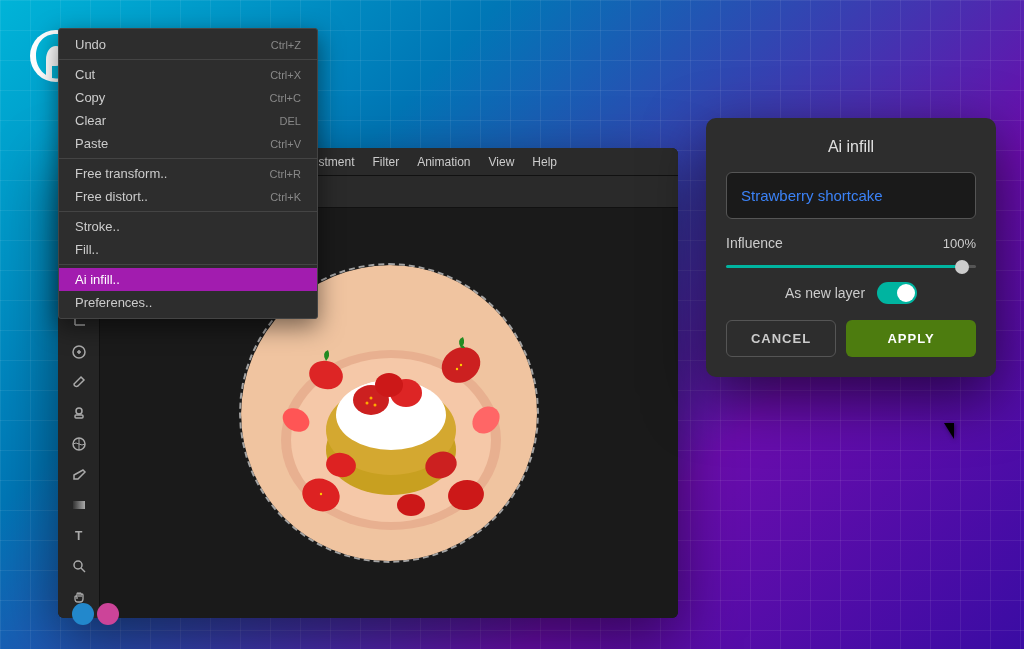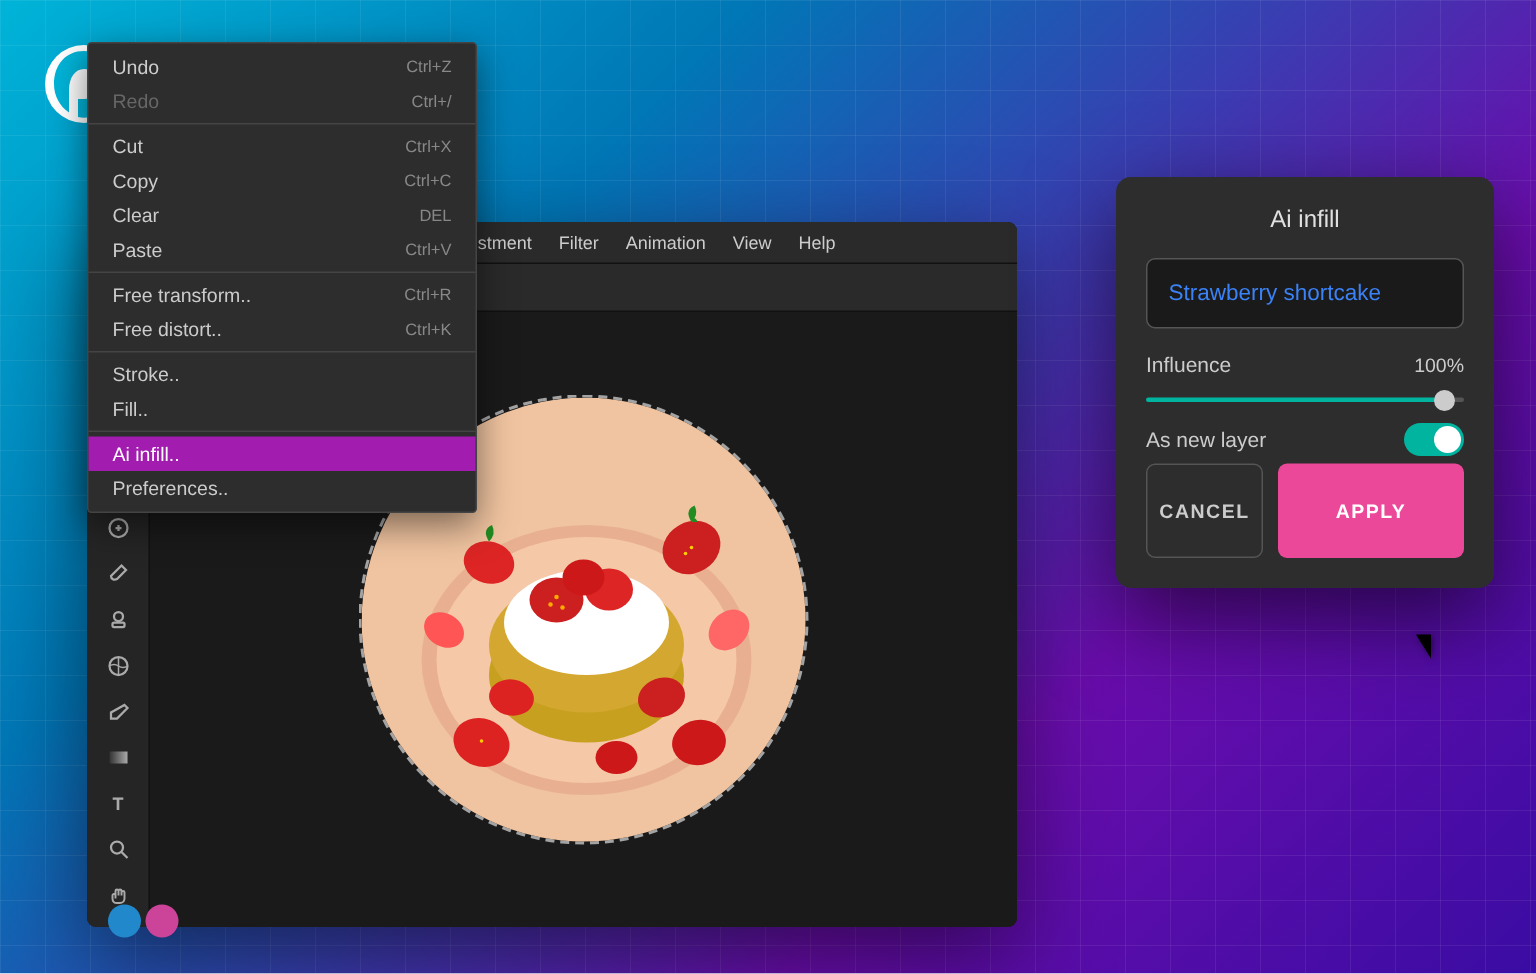--- a/index.html
+++ b/index.html
@@ -264,21 +264,21 @@
       height: 1px;
       background: #444;
       margin: 3px 0;
     }
 
     
     .ai-panel {
       position: absolute;
       top: 118px;
       right: 28px;
-      width: 252px;
+      width: 290px;
       background: #2d2d2d;
       border-radius: 10px;
       z-index: 15;
       box-shadow: 0 20px 60px rgba(0,0,0,0.6);
       padding: 20px;
     }
 
     .ai-panel-title {
       text-align: center;
       color: #e0e0e0;
@@ -336,22 +336,22 @@
       transform: translateY(-50%);
       width: 14px;
       height: 14px;
       background: #ccc;
       border-radius: 50%;
     }
 
     .ai-toggle-row {
       display: flex;
       align-items: center;
-      justify-content: space-between;
-      margin-bottom: 5px;
+      justify-content: center;
+      margin-bottom: 16px;
       gap: 12px;
     }
 
     .ai-toggle-label {
       color: #ccc;
       font-size: 14px;
     }
 
     .ai-toggle {
       width: 40px;
@@ -399,25 +399,25 @@
       border: 1px solid #555;
       border-radius: 6px;
       font-size: 13px;
       font-weight: 600;
       letter-spacing: 1px;
       cursor: pointer;
     }
 
     .ai-apply-btn {
       flex: 1;
-      background: #ec4899;
+      background: #4d7c0f;
       color: white;
       border: none;
       border-radius: 6px;
-      padding: 24px;
+      padding: 11px;
       font-size: 13px;
       font-weight: 700;
       letter-spacing: 1px;
       cursor: pointer;
     }
 
     
     .cursor {
       position: absolute;
       bottom: 210px;
@@ -643,24 +643,20 @@
     </div>
   </div>
 
 </div>
 
 <div class="dropdown-menu">
   <div class="dropdown-item">
     <span>Undo</span>
     <span class="shortcut">Ctrl+Z</span>
   </div>
-  <div class="dropdown-item disabled">
-    <span>Redo</span>
-    <span class="shortcut">Ctrl+/</span>
-  </div>
   <div class="dropdown-divider"></div>
   <div class="dropdown-item">
     <span>Cut</span>
     <span class="shortcut">Ctrl+X</span>
   </div>
   <div class="dropdown-item">
     <span>Copy</span>
     <span class="shortcut">Ctrl+C</span>
   </div>
   <div class="dropdown-item">

